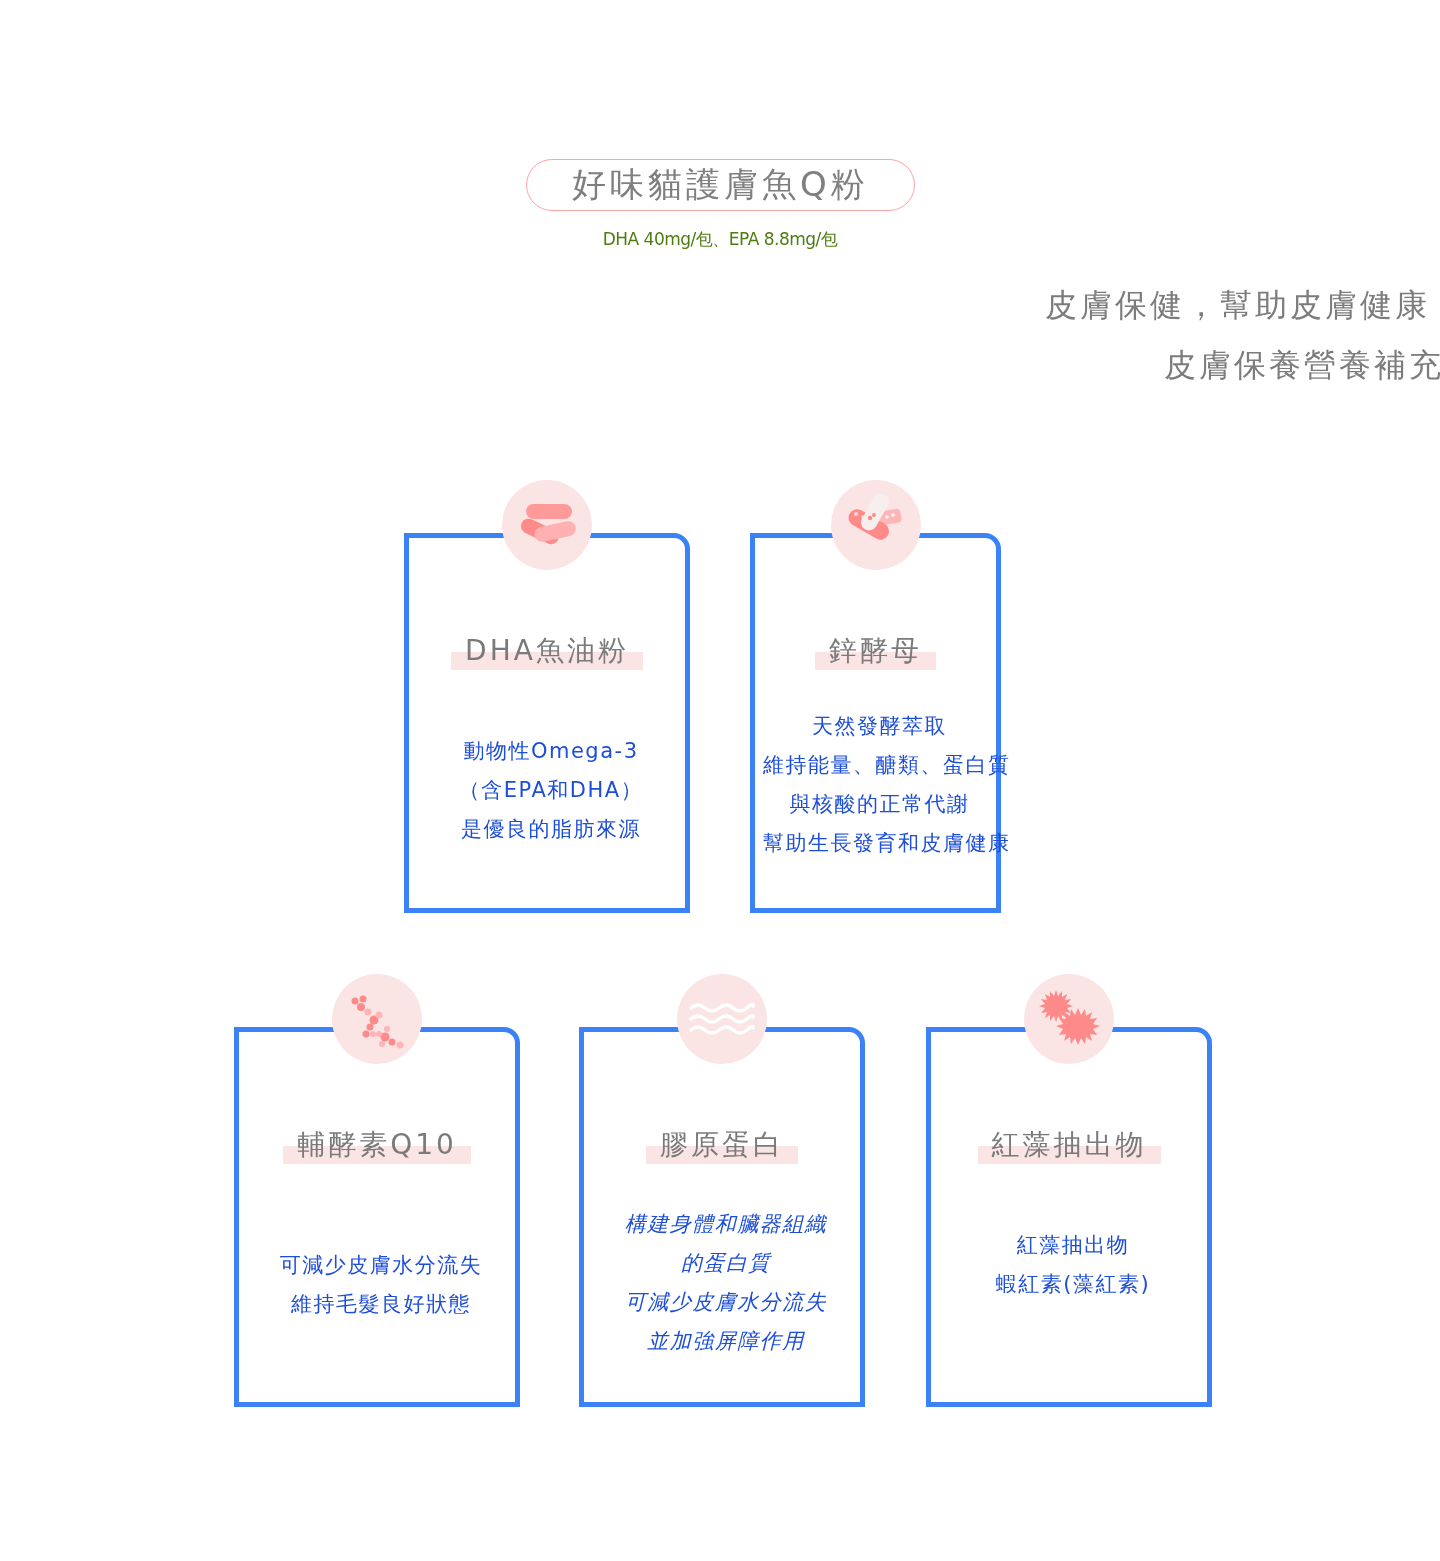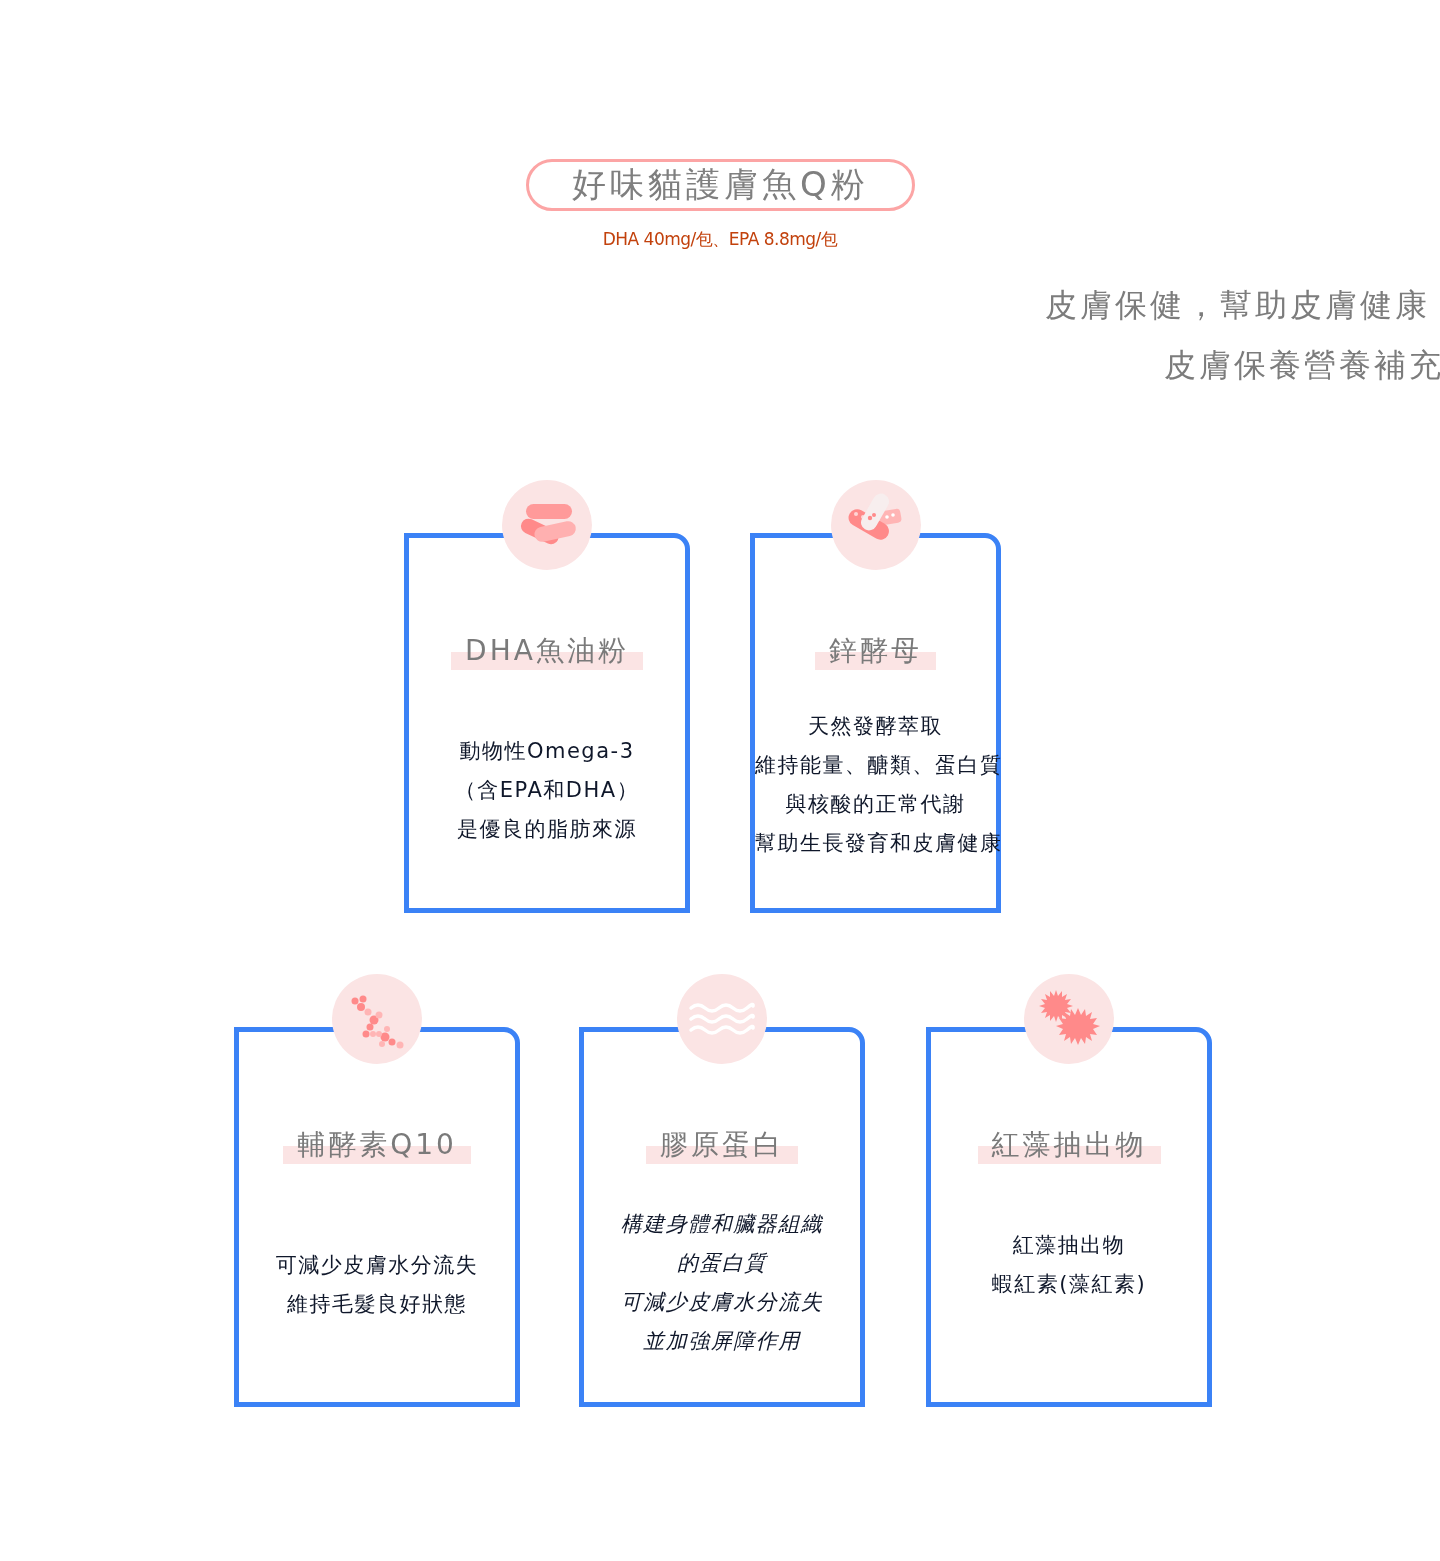--- a/index.html
+++ b/index.html
@@ -1,27 +1,27 @@
 <!DOCTYPE html>
 <html><head>
   <meta charset="utf-8">
   <style>
     * { box-sizing: border-box; margin: 0; padding: 0; }
     html, body { width: 1440px; height: 1561px; background: #ffffff; }
     body { position: relative; font-family: "DejaVu Sans", "Liberation Sans", sans-serif; color: #7f7f7f; overflow: hidden; }
 
     .pill {
       position: absolute; left: 526px; top: 159px; width: 389px; height: 52px;
-      border: 3px solid #fca5a5; border-radius: 26px;
+      border: 1px solid #fca5a5; border-radius: 26px;
       display: flex; align-items: center; justify-content: center;
       font-size: 34px; color: #7f7f7f; letter-spacing: 4px; font-weight: 500;
     }
     .subline {
       position: absolute; left: 0; width: 1440px; top: 228px; text-align: center;
-      font-size: 17px; color: #c2410c; letter-spacing: -0.5px;
+      font-size: 17px; color: #4d7c0f; letter-spacing: -0.5px;
     }
     .headline-wrap { position: absolute; left: 4px; width: 1440px; text-align: right; }
     .headline {
       display: inline-block; position: relative; font-size: 32px; color: #7c7c7c; letter-spacing: 3px;
     }
     .hl1 { top: 284px; }
     .hl1 .headline { padding: 0 14px; }
     .hl1 .headline::before {
       content: ""; position: absolute; left: 0; right: 0; bottom: 2px; height: 20px;
       background: #fbe4e4; z-index: -1;
@@ -42,22 +42,22 @@
     .card-title {
       display: inline-block; position: relative; font-size: 28px; letter-spacing: 3px; color: #7a7a7a;
       padding: 0 14px; font-weight: 500;
     }
     .card-title::before {
       content: ""; position: absolute; left: 0; right: 0; bottom: 0px; height: 18px;
       background: #fbe4e4; z-index: 0;
     }
     .card-title span { position: relative; z-index: 1; }
     .card-body {
-      position: absolute; left: 0; right: 0; text-align: center;
-      font-size: 21px; line-height: 39px; color: #0f172a; letter-spacing: 1.5px;
+      position: absolute; left: 8px; right: 0; text-align: center;
+      font-size: 21px; line-height: 39px; color: #1d4ed8; letter-spacing: 1.5px;
     }
     .card-body div { white-space: nowrap; }
   </style>
 </head>
 <body>
 
 <div class="pill">
   <span>好味貓護膚魚Q粉</span>
 </div>
 <div class="subline">DHA 40mg/包、EPA 8.8mg/包</div>

